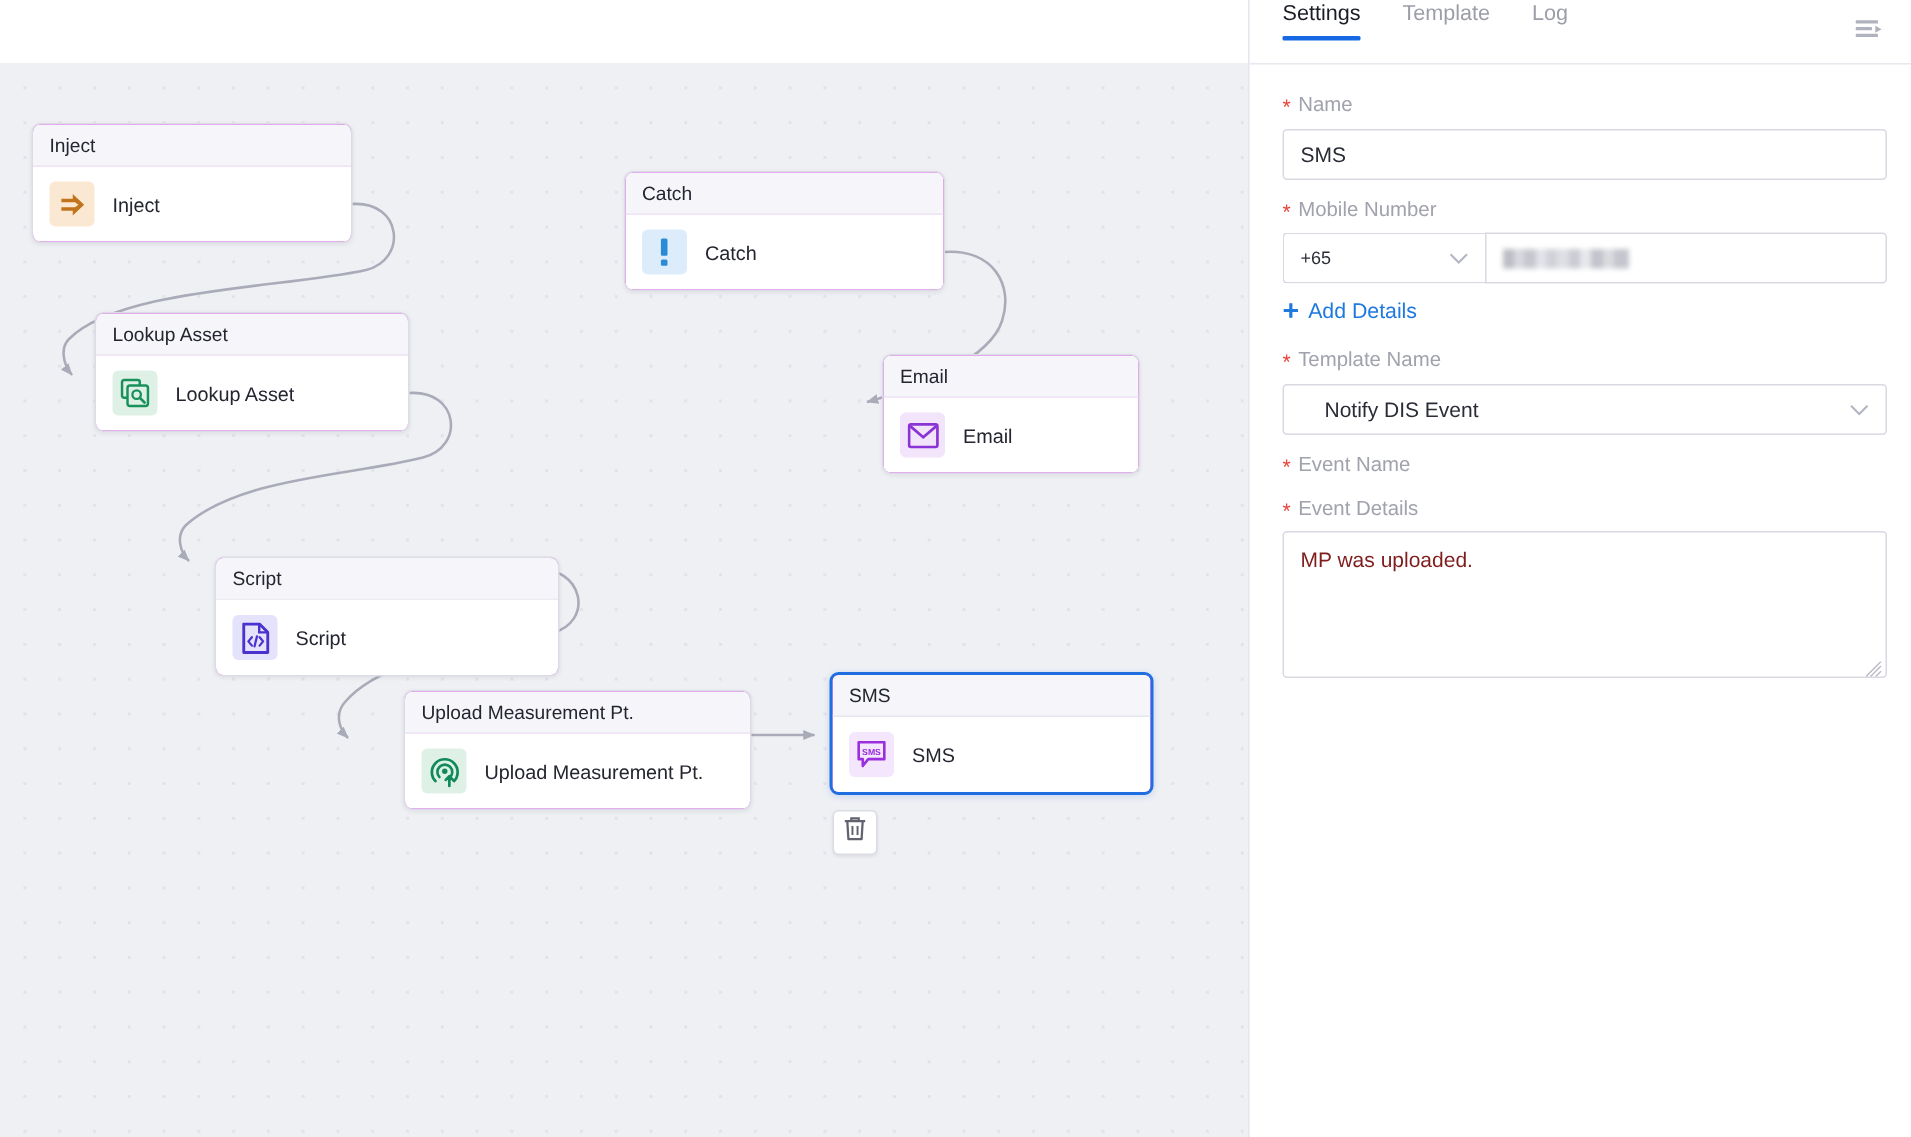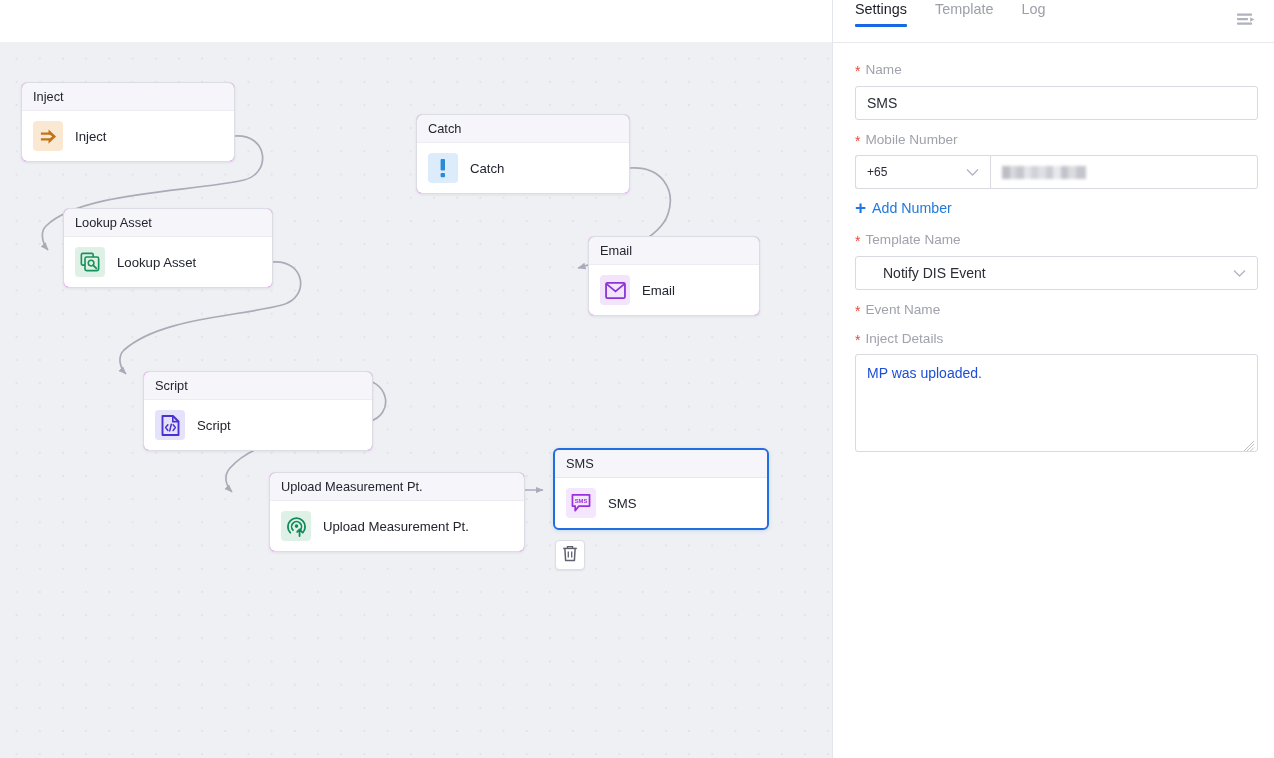--- a/index.html
+++ b/index.html
@@ -197,21 +197,21 @@
   .plus { font-size: 19px; line-height: 1; font-weight: 600; }
 
   .textarea {
     width: 403px;
     height: 98px;
     border: 1px solid #d8d9e1;
     border-radius: 3px;
     background: #fff;
     padding: 9px 11px;
     font-size: 14px;
-    color: #1d4ed8;
+    color: #7f1d1d;
     position: relative;
     line-height: 1.35;
   }
   .textarea.placeholder { color: #adaeb8; }
   .resize-grip {
     position: absolute;
     right: 2px; bottom: 2px;
     width: 11px; height: 11px;
     pointer-events: none;
   }
@@ -301,21 +301,21 @@
             <div class="node-icon" style="background: rgb(229, 226, 251);">
               <svg width="19" height="21" viewBox="0 0 18 21">
                 <path d="M1,1 L11.5,1 L17,6.5 L17,20 L1,20 z" fill="none" stroke="#4a32cf" stroke-width="1.9" stroke-linejoin="round"></path>
                 <path d="M11.3,1.3 L11.3,6.6 L16.7,6.6" fill="none" stroke="#4a32cf" stroke-width="1.6"></path>
                 <path d="M6.4,9.8 L4.1,12.6 L6.4,15.4 M11.6,9.8 L13.9,12.6 L11.6,15.4 M9.8,9.3 L8.2,15.9" stroke="#4a32cf" stroke-width="1.5" fill="none" stroke-linecap="round" stroke-linejoin="round"></path>
               </svg>
             </div>
             <div class="node-label">Script</div>
           </div>
         </div>
-        <div class="node" style="left: 269px; top: 472px; width: 256px;">
+        <div class="node" style="left: 269px; top: 460px; width: 232px;">
           <div class="node-header">Upload Measurement Pt.</div>
           <div class="node-body">
             <div class="node-icon" style="background: rgb(223, 241, 230);">
               <svg width="21" height="21" viewBox="0 0 22 22">
                 <path d="M4.5,17.5 A9,9 0 1,1 17.5,17.5" fill="none" stroke="#108a5a" stroke-width="1.9" stroke-linecap="round"></path>
                 <path d="M7.3,14.8 A5.2,5.2 0 1,1 14.8,14.8" fill="none" stroke="#108a5a" stroke-width="1.8" stroke-linecap="round"></path>
                 <circle cx="11" cy="10.6" r="1.9" fill="#108a5a"></circle>
                 <path d="M14.2,21 L14.2,14.4 M11.7,16.7 L14.2,14.1 L16.7,16.7" stroke="#108a5a" stroke-width="1.9" fill="none" stroke-linecap="round" stroke-linejoin="round"></path>
               </svg>
             </div>
@@ -386,21 +386,21 @@
             </span>
           </div>
           <div class="phone-input">
             <span class="redacted"></span>
           </div>
         </div>
       </div>
 
       <div class="add-link">
         <span class="plus">+</span>
-        <span>Add Number</span>
+        <span>Add Details</span>
       </div>
 
       <div class="field">
         <div class="flabel">
           <span class="req">*</span>
           <span>Template Name</span>
         </div>
         <div class="input select">
           <span>Notify DIS Event</span>
           <span class="chev">
@@ -414,21 +414,21 @@
       <div class="field">
         <div class="flabel">
           <span class="req">*</span>
           <span>Event Name</span>
         </div>
       </div>
 
       <div class="field">
         <div class="flabel">
           <span class="req">*</span>
-          <span>Inject Details</span>
+          <span>Event Details</span>
         </div>
         <div class="textarea">
           <span>MP was uploaded.</span>
           <span class="resize-grip">
             <svg width="11" height="11" viewBox="0 0 11 11" xmlns="http://www.w3.org/2000/svg">
               <path d="M10,3 L3,10 M10,6.5 L6.5,10 M10,0 L0,10" stroke="#b8b9c3" stroke-width="0.9" fill="none"></path>
             </svg>
           </span>
         </div>
       </div>

